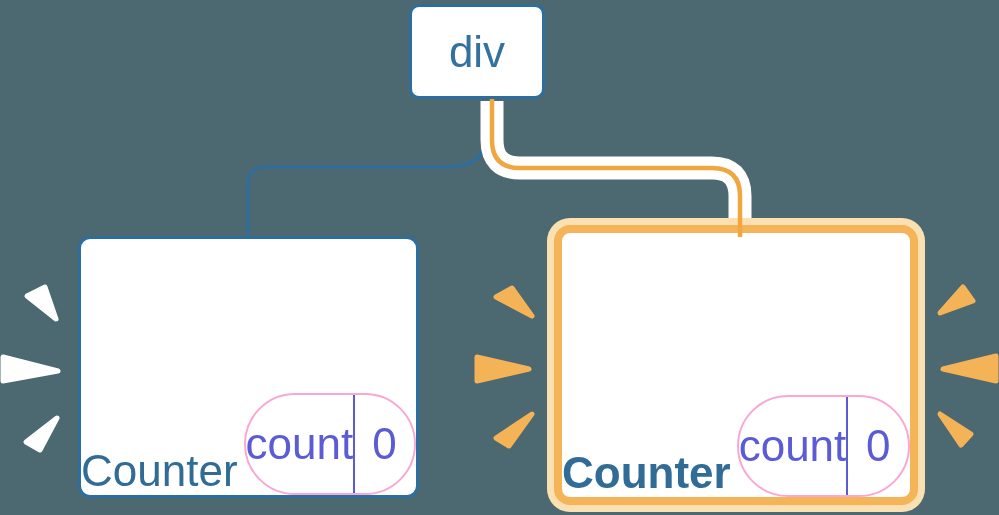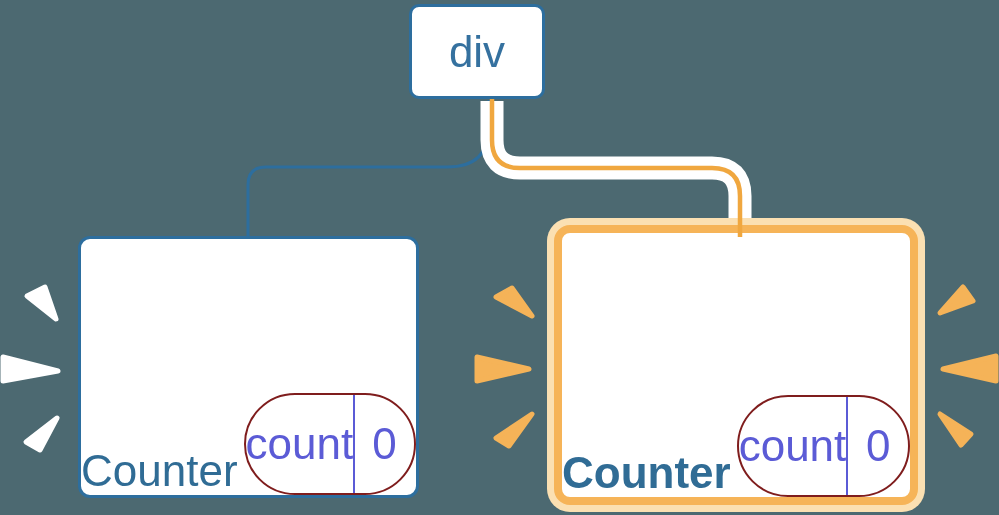--- a/index.html
+++ b/index.html
@@ -57,21 +57,21 @@
     line-height: 48px;
     color: #306C95;
     white-space: nowrap;
   }
   .counter-card.plain .card-title { margin-top: 44px; font-weight: 500; }
   .counter-card.highlighted .card-title { margin-top: 49px; font-weight: 700; }
 
   
   .state-pill {
     display: flex;
-    border: 2px solid #7f1d1d;
+    border: 2px solid #f9a8d4;
     border-radius: 52px;
     background: #ffffff;
     height: 102px;
     overflow: hidden;
   }
   .counter-card.plain .state-pill { margin-top: 26px; width: 266px; }
   .counter-card.highlighted .state-pill { margin-top: 23px; width: 262px; }
   .pill-key {
     flex: 1 1 auto;
     display: flex; align-items: center; justify-content: center;

